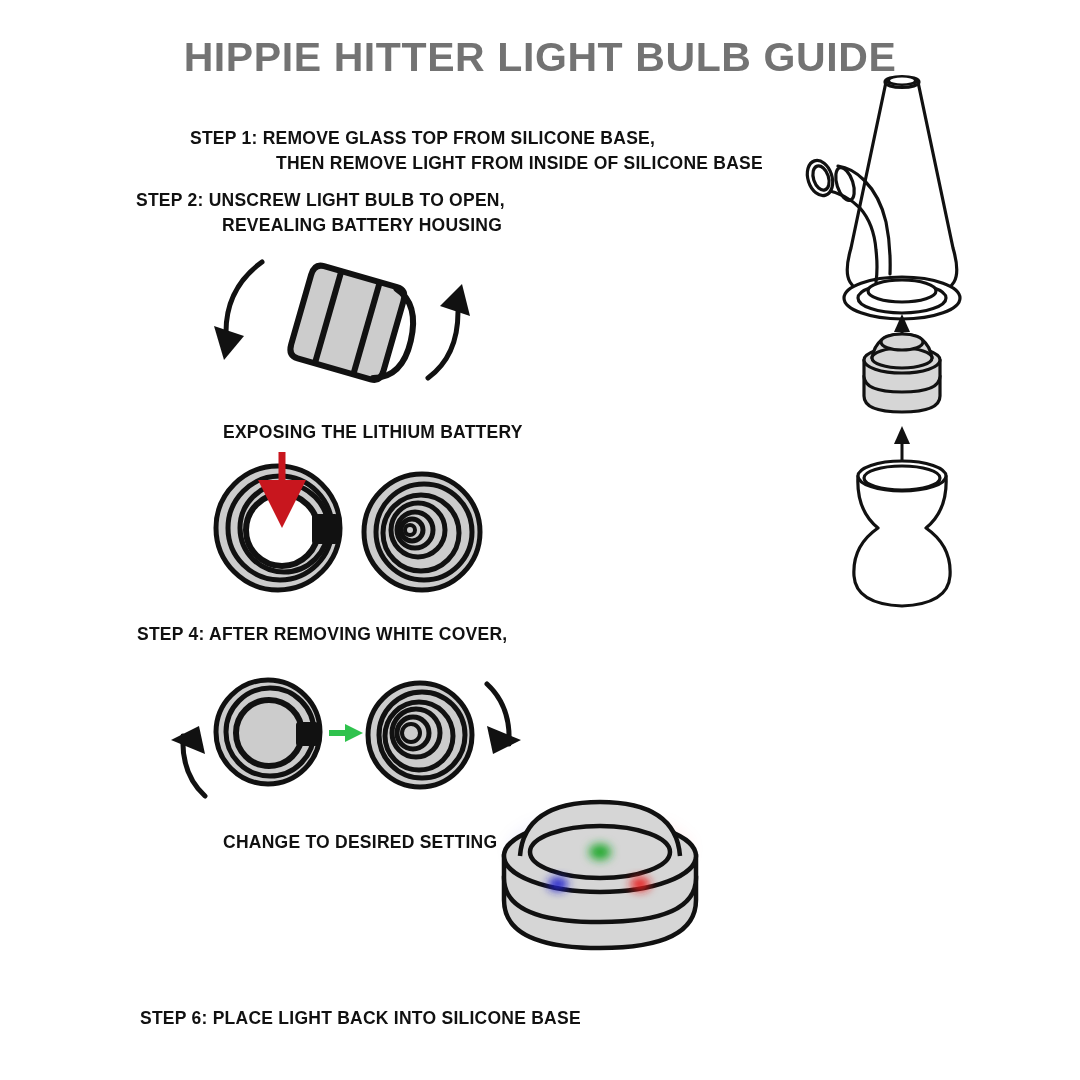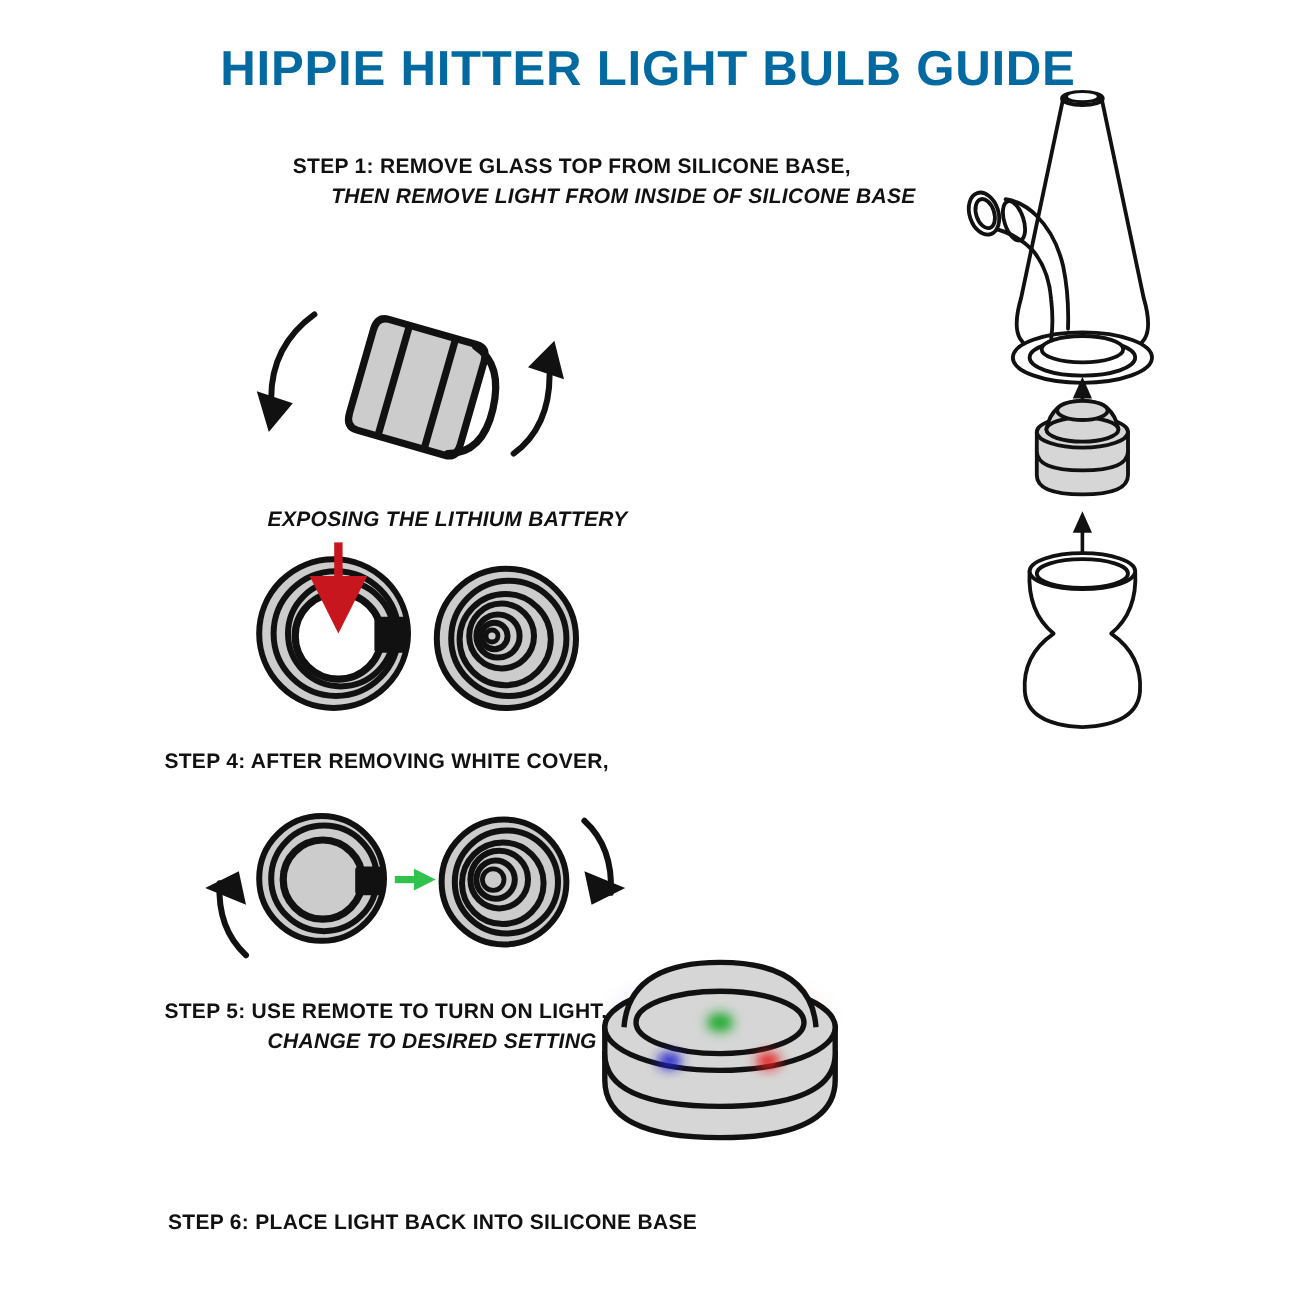--- a/index.html
+++ b/index.html
@@ -24,41 +24,41 @@
 
   .title {
     position: absolute;
     top: 34px;
     left: 0;
     width: 1080px;
     text-align: center;
     font-size: 41px;
     font-weight: 800;
     letter-spacing: 0.6px;
-    color: #0369a1;
+    color: #737373;
     white-space: nowrap;
   }
 
   .step-text {
     position: absolute;
     font-size: 17.5px;
     font-weight: 800;
     letter-spacing: 0.25px;
     line-height: 25px;
     color: #111111;
     white-space: nowrap;
   }
   .step-text .line2 {
     display: block;
     padding-left: 58px;
   }
   .step-text.indent-sm .line2 { padding-left: 52px; }
-  .step-text.indent-md .line2 { padding-left: 86px; font-style: italic; }
-
-  #step1-text { left: 190px; top: 126px; text-align: center; }
+  .step-text.indent-md .line2 { padding-left: 86px; }
+
+  #step1-text { left: 190px; top: 126px; }
   #step2-text { left: 136px; top: 188px; }
   #step3-text { left: 137px; top: 420px; }
   #step4-text { left: 137px; top: 622px; }
   #step5-text { left: 137px; top: 830px; }
   #step6-text { left: 140px; top: 1006px; }
 
   .fig {
     position: absolute;
   }
   #fig-rig      { left: 790px; top: 60px;  width: 230px; height: 460px; }
@@ -74,31 +74,34 @@
 
 <div id="guide-root">
 
   <div class="title">HIPPIE HITTER LIGHT BULB GUIDE</div>
 
   <div class="step-text indent-md" id="step1-text">
     <span>STEP 1: REMOVE GLASS TOP FROM SILICONE BASE,</span>
     <span class="line2">THEN REMOVE LIGHT FROM INSIDE OF SILICONE BASE</span>
   </div>
 
+  <div class="step-text indent-md" id="step2-text">
+    <span>STEP 2: UNSCREW LIGHT BULB TO OPEN,</span>
+    <span class="line2">REVEALING BATTERY HOUSING</span>
+  </div>
 
   <div class="step-text indent-md" id="step3-text">
     <span class="line2">EXPOSING THE LITHIUM BATTERY</span>
   </div>
 
   <div class="step-text indent-md" id="step4-text">
     <span>STEP 4: AFTER REMOVING WHITE COVER,</span>
   </div>
 
   <div class="step-text indent-md" id="step5-text">
-    <span>STEP 5: USE REMOTE TO TURN ON LIGHT,</span>
     <span class="line2">CHANGE TO DESIRED SETTING</span>
   </div>
 
   <div class="step-text indent-sm" id="step6-text">
     <span>STEP 6: PLACE LIGHT BACK INTO SILICONE BASE</span>
   </div>
 
   <div class="fig" id="fig-rig">
     <svg width="230" height="460" viewBox="0 0 230 460">
       <g fill="none" stroke="#111111" stroke-width="3.2" stroke-linejoin="round" stroke-linecap="round">

